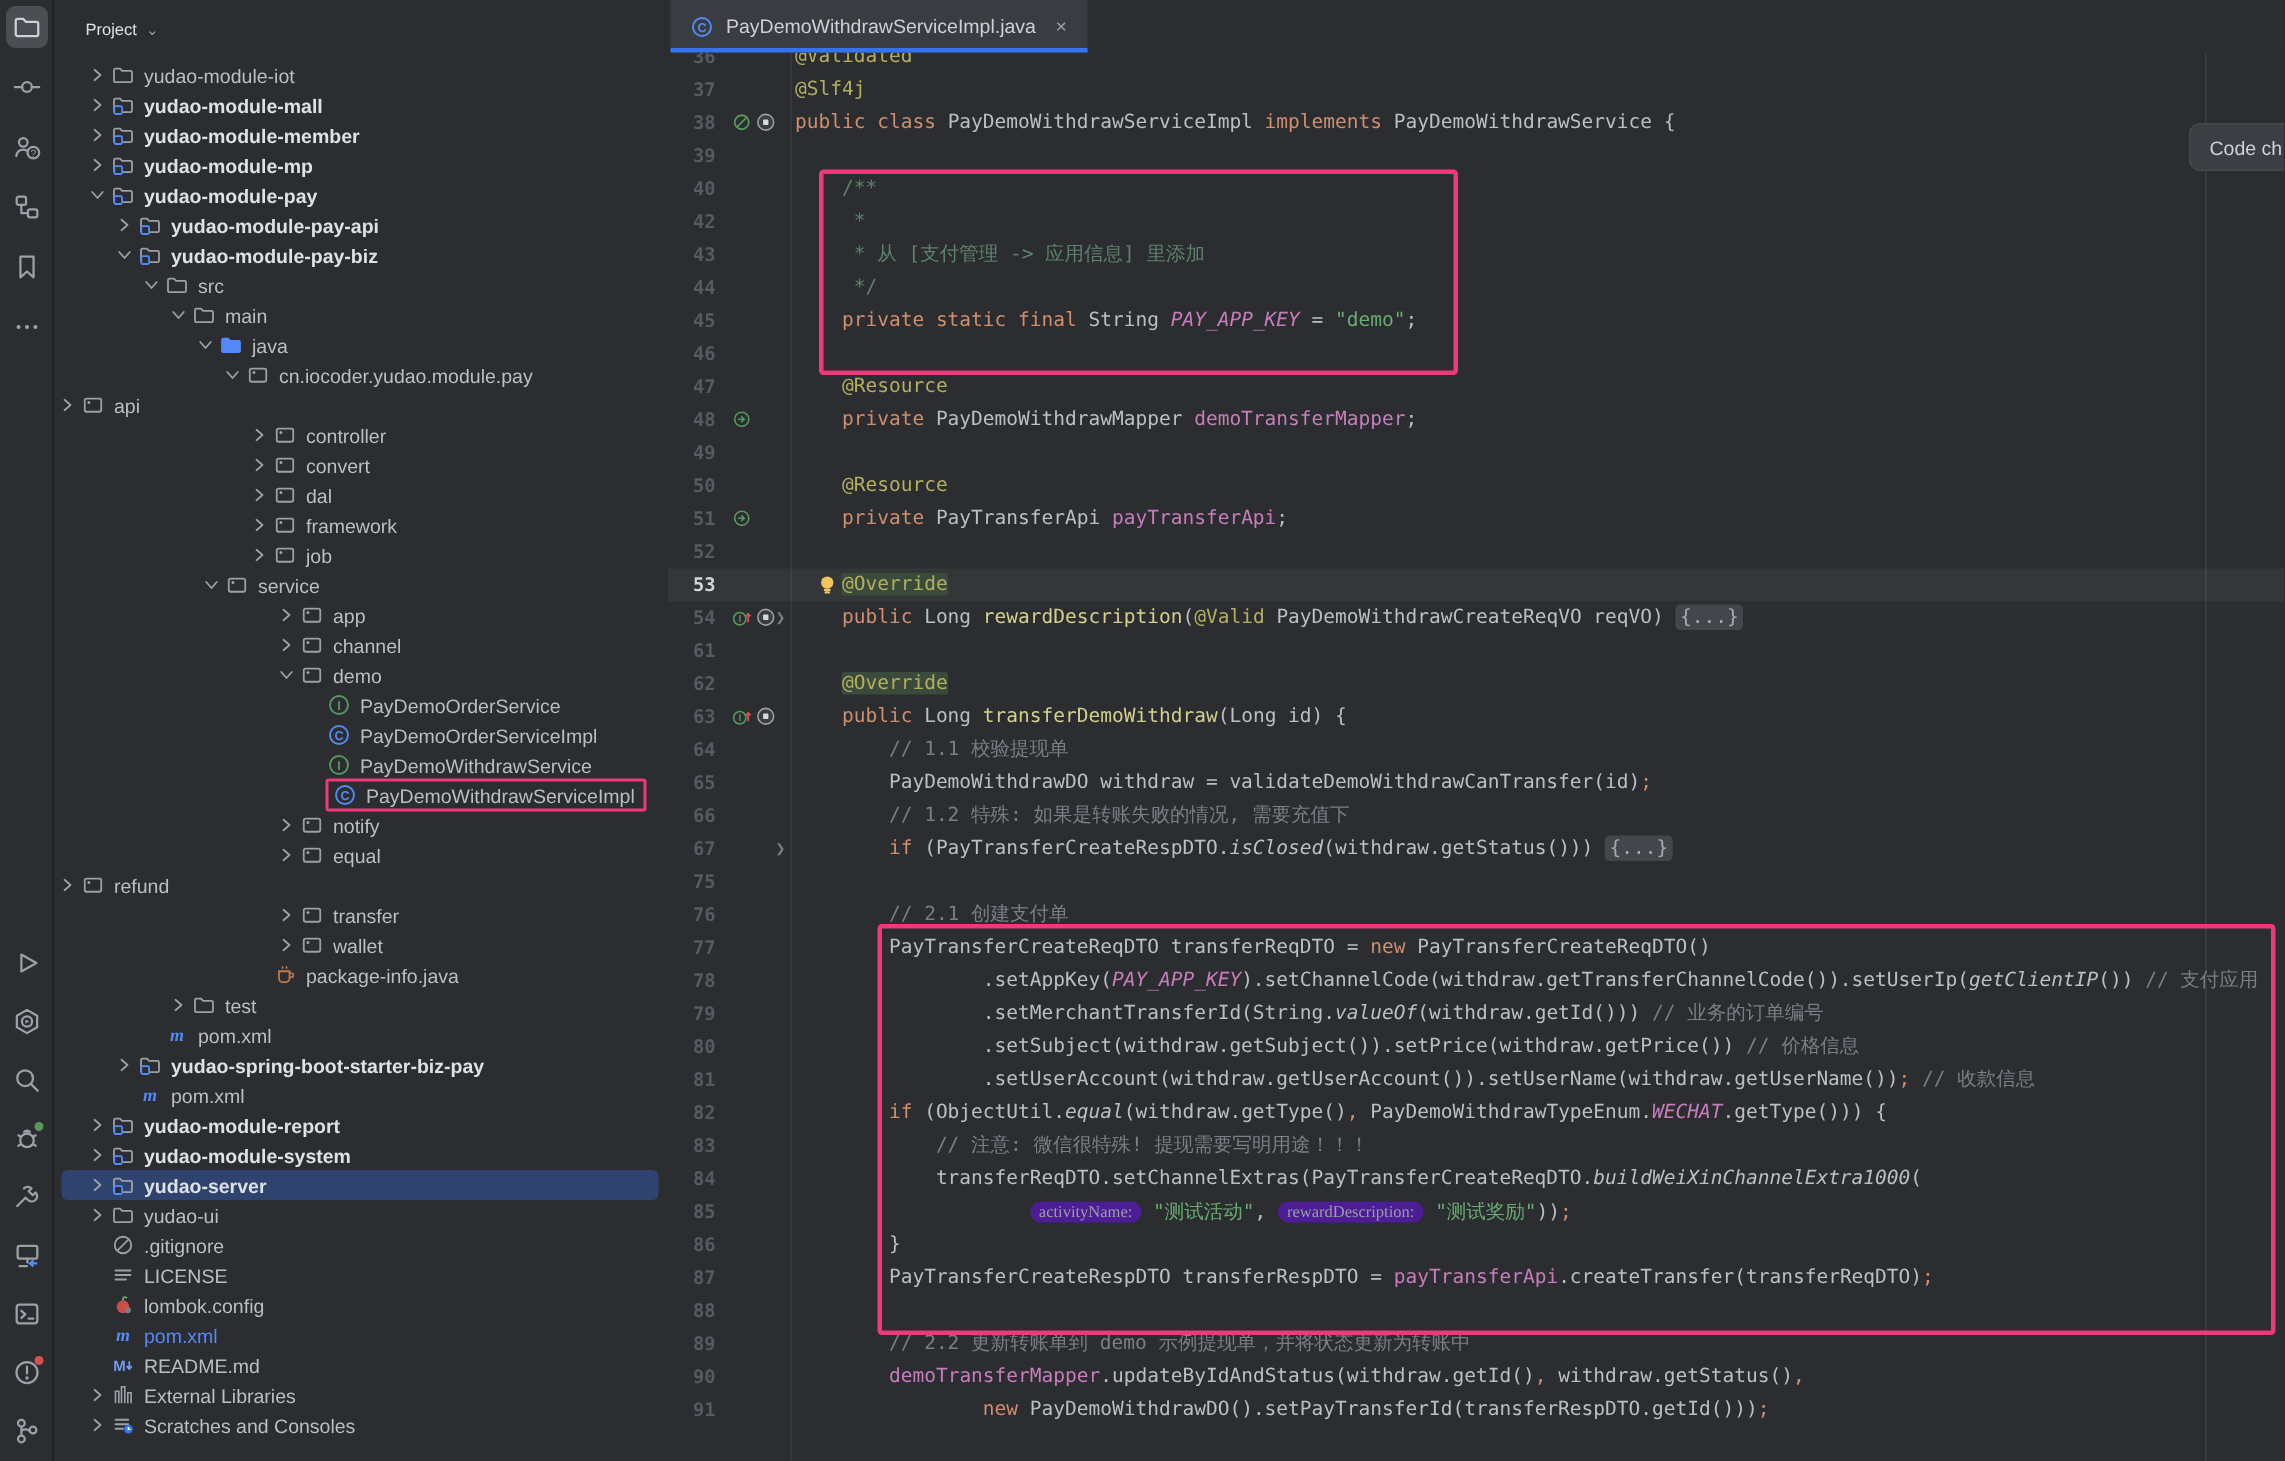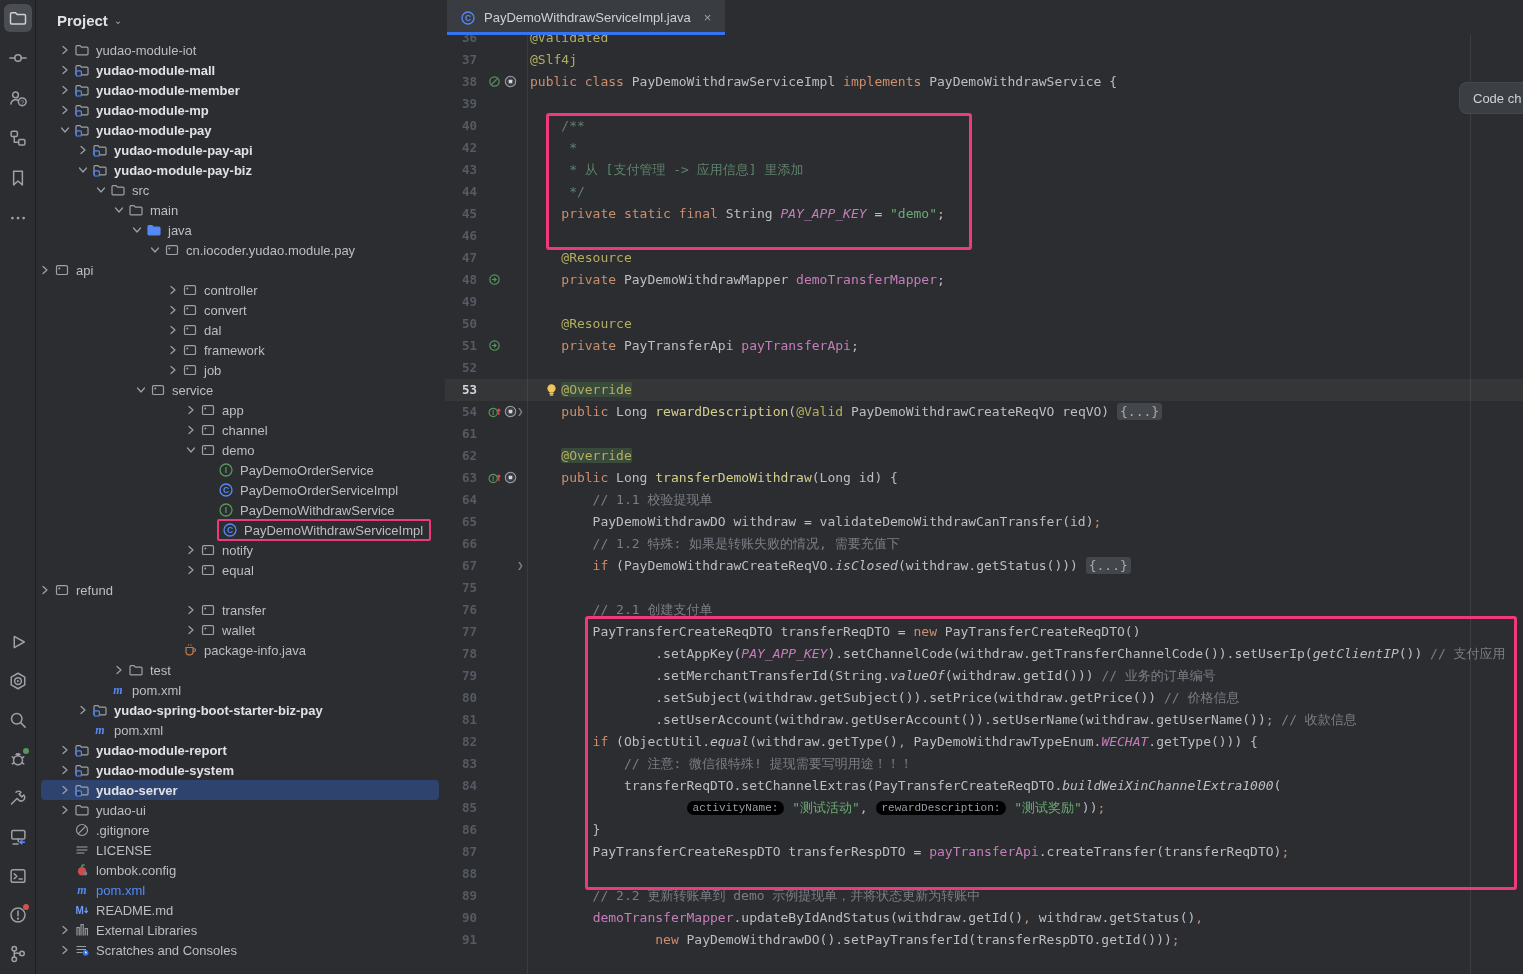--- a/index.html
+++ b/index.html
@@ -15,21 +15,21 @@
   .ab-bottom { bottom:6px; gap:11px; }
   .ab-btn { width:28px; height:28px; display:flex; align-items:center; justify-content:center;
     border-radius:6px; position:relative; cursor:pointer; }
   .ab-btn.active { background:#4a4d51; }
   .ab-btn svg { display:block; }
 
   
   .project-panel { position:absolute; left:37px; top:0; width:408px; height:974px;
     background:#2b2d30; overflow:hidden; z-index:20; }
   .pp-header { height:40px; display:flex; align-items:center; padding-left:20px; gap:6px; }
-  .pp-title { font-weight:700; font-size:15px; color:#dfe1e5; }
+  .pp-title { font-weight:400; font-size:11px; color:#dfe1e5; }
   .pp-chev { color:#9da0a8; font-size:10px; }
   .tree { position:absolute; top:40px; left:0; right:0; }
   .trow { position:relative; height:20px; display:flex; align-items:center; font-size:13px;
     white-space:nowrap; cursor:pointer; }
   .trow .sel-bg { position:absolute; left:4px; right:6px; top:0; bottom:0; background:#2e436e; border-radius:4px; }
   .trow-inner { position:relative; display:flex; align-items:center; height:20px; }
   .t-chev { width:16px; height:16px; display:flex; align-items:center; justify-content:center; flex:0 0 16px; }
   .t-icon { width:18px; height:16px; display:flex; align-items:center; justify-content:center; flex:0 0 18px; }
   .t-label { margin-left:5px; color:#bcbec4; }
   .trow.bold .t-label { font-weight:700; color:#dfe1e5; }
@@ -58,22 +58,22 @@
   .sg-annhl { color:#b3ae60; background:#3b4b3b; border-radius:2px; }
   .sg-str { color:#6aab73; }
   .sg-cmt { color:#7a7e85; }
   .sg-doc { color:#5f826b; }
   .sg-field { color:#c77dbb; }
   .sg-const { color:#c77dbb; font-style:italic; }
   .sg-m { color:#d5cf8e; }
   .sg-sm { color:#bcbec4; font-style:italic; }
   .sg-o { color:#cf8e6d; }
   .sg-foldc { background:#43464a; color:#a9abb2; border-radius:3px; padding:1px 3px; }
-  .sg-hint { background:#000000; color:#999ea8; border-radius:8px; padding:1px 6px; font-size:11px;
-    font-family:Liberation Mono, monospace; vertical-align:1px; }
+  .sg-hint { background:#4c1d95; color:#999ea8; border-radius:8px; padding:1px 6px; font-size:11px;
+    font-family:Liberation Serif, serif; vertical-align:1px; }
 
   
   .tabbar { position:absolute; left:0; top:0; width:100%; height:35px; background:#2b2d30; z-index:10; }
   .tab { position:absolute; left:2px; top:0; height:35px; width:278px; background:#393c40;
     display:flex; align-items:center; padding:0 10px 0 12px; gap:7px; cursor:pointer; }
   .tab-underline { position:absolute; left:2px; top:32px; width:278px; height:3px; background:#3574f0; }
   .tab-label { font-size:13px; color:#ced0d6; }
   .tab-close { color:#9da0a8; font-size:13px; margin-left:6px; cursor:pointer; }
 
   
@@ -968,21 +968,21 @@
                 <circle cx="6.6" cy="9" r="4.4" stroke="#57965c" stroke-width="1.2"></circle>
                 <text x="6.6" y="11.6" text-anchor="middle" font-size="7" font-weight="bold" fill="#57965c" font-family="Liberation Sans">I</text>
                 <path d="M12.6 11.6V5.6M10.9 7.3l1.7-1.8 1.7 1.8" stroke="#d25252" stroke-width="1.3" fill="none"></path>
               </svg></span><span><svg width="15" height="15" viewBox="0 0 16 16" fill="none" xmlns="http://www.w3.org/2000/svg">
                 <circle cx="8" cy="8" r="5.6" fill="#3b3e41" stroke="#9da0a8" stroke-width="1.1"></circle>
                 <rect x="6.1" y="6.1" width="3.8" height="3.8" rx="0.6" fill="#d5d8de"></rect>
               </svg></span></span><span class="ctext"><span class="sg-kw">    public </span><span class="sg-t">Long </span><span class="sg-m">transferDemoWithdraw</span><span class="sg-t">(Long id) {</span></span></div>
         <div class="code-line"><span class="ln">64</span><span class="ctext"><span class="sg-cmt">        // 1.1 校验提现单</span></span></div>
         <div class="code-line"><span class="ln">65</span><span class="ctext"><span class="sg-t">        PayDemoWithdrawDO withdraw = validateDemoWithdrawCanTransfer(id)</span><span class="sg-o">;</span></span></div>
         <div class="code-line"><span class="ln">66</span><span class="ctext"><span class="sg-cmt">        // 1.2 特殊: 如果是转账失败的情况, 需要充值下</span></span></div>
-        <div class="code-line"><span class="ln">67</span><span class="fold-ch">❯</span><span class="ctext"><span class="sg-kw">        if </span><span class="sg-t">(PayDemoWithdrawCreateReqVO.</span><span class="sg-sm">isClosed</span><span class="sg-t">(withdraw.getStatus())) </span><span class="sg-foldc">{...}</span></span></div>
+        <div class="code-line"><span class="ln">67</span><span class="fold-ch">❯</span><span class="ctext"><span class="sg-kw">        if </span><span class="sg-t">(PayTransferCreateRespDTO.</span><span class="sg-sm">isClosed</span><span class="sg-t">(withdraw.getStatus())) </span><span class="sg-foldc">{...}</span></span></div>
         <div class="code-line"><span class="ln">75</span><span class="ctext"></span></div>
         <div class="code-line"><span class="ln">76</span><span class="ctext"><span class="sg-cmt">        // 2.1 创建支付单</span></span></div>
         <div class="code-line"><span class="ln">77</span><span class="ctext"><span class="sg-t">        PayTransferCreateReqDTO transferReqDTO = </span><span class="sg-kw">new</span><span class="sg-t"> PayTransferCreateReqDTO()</span></span></div>
         <div class="code-line"><span class="ln">78</span><span class="ctext"><span class="sg-t">                .setAppKey(</span><span class="sg-const">PAY_APP_KEY</span><span class="sg-t">).setChannelCode(withdraw.getTransferChannelCode()).setUserIp(</span><span class="sg-sm">getClientIP</span><span class="sg-t">()) </span><span class="sg-cmt">// 支付应用</span></span></div>
         <div class="code-line"><span class="ln">79</span><span class="ctext"><span class="sg-t">                .setMerchantTransferId(String.</span><span class="sg-sm">valueOf</span><span class="sg-t">(withdraw.getId())) </span><span class="sg-cmt">// 业务的订单编号</span></span></div>
         <div class="code-line"><span class="ln">80</span><span class="ctext"><span class="sg-t">                .setSubject(withdraw.getSubject()).setPrice(withdraw.getPrice()) </span><span class="sg-cmt">// 价格信息</span></span></div>
         <div class="code-line"><span class="ln">81</span><span class="ctext"><span class="sg-t">                .setUserAccount(withdraw.getUserAccount()).setUserName(withdraw.getUserName())</span><span class="sg-o">;</span><span class="sg-cmt"> // 收款信息</span></span></div>
         <div class="code-line"><span class="ln">82</span><span class="ctext"><span class="sg-kw">        if </span><span class="sg-t">(ObjectUtil.</span><span class="sg-sm">equal</span><span class="sg-t">(withdraw.getType()</span><span class="sg-o">,</span><span class="sg-t"> PayDemoWithdrawTypeEnum.</span><span class="sg-const">WECHAT</span><span class="sg-t">.getType())) {</span></span></div>
         <div class="code-line"><span class="ln">83</span><span class="ctext"><span class="sg-cmt">            // 注意: 微信很特殊! 提现需要写明用途！！！</span></span></div>
         <div class="code-line"><span class="ln">84</span><span class="ctext"><span class="sg-t">            transferReqDTO.setChannelExtras(PayTransferCreateReqDTO.</span><span class="sg-sm">buildWeiXinChannelExtra1000</span><span class="sg-t">(</span></span></div>

